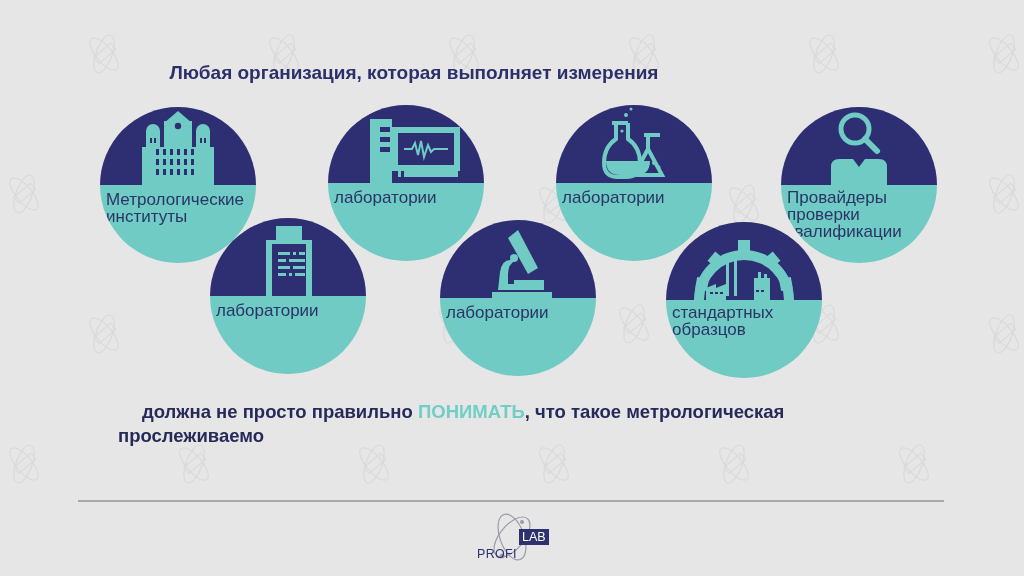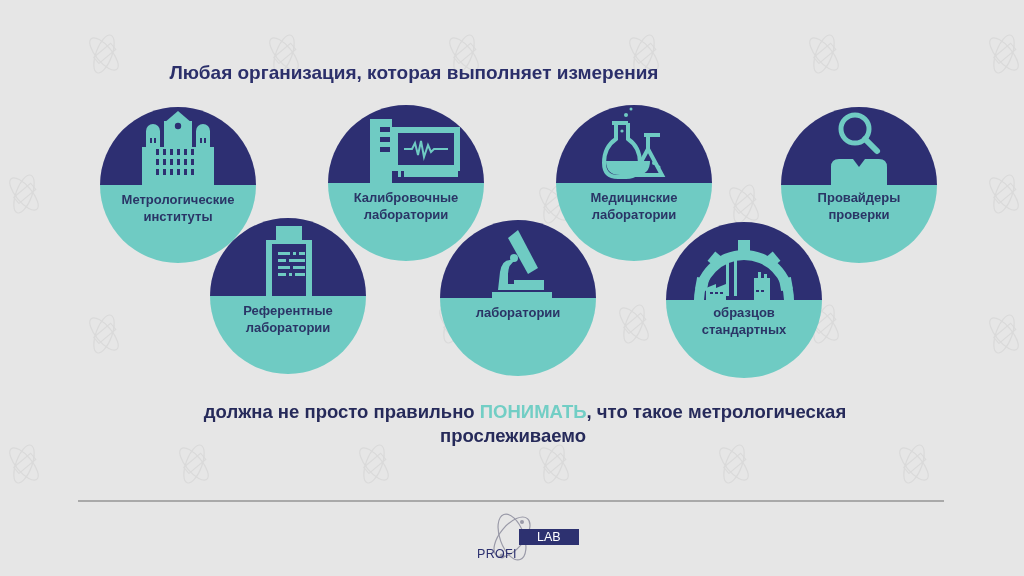--- a/index.html
+++ b/index.html
@@ -21,45 +21,44 @@
     .circle {
       position: absolute; width: 156px; height: 156px; border-radius: 50%;
       overflow: hidden;
       background: linear-gradient(to bottom, #2d2f72 0%, #2d2f72 50%, #6fcbc3 50%, #6fcbc3 100%);
     }
     .circle .icon {
       position: absolute; left: 0; top: 0; width: 156px; height: 78px;
     }
     .circle .label {
       position: absolute; left: 6px; right: 6px; top: 84px;
-      text-align: center; font-weight: bold; font-size: 13px; line-height: 17px;
+      font-weight: normal; font-size: 17px; line-height: 17px;
       color: #2a3566;
     }
     .body-text {
       position: absolute; left: 118px; top: 400px; width: 790px;
       font-weight: bold; font-size: 18.5px; line-height: 24px; color: #262a5a;
       text-indent: 24px;
-      text-align: center;
     }
     .accent { color: #72cec5; }
     .divider {
       position: absolute; left: 78px; top: 500px; width: 866px; height: 2px;
       background: #a9a9a9;
     }
     .logo {
       position: absolute; left: 474px; top: 512px; width: 76px; height: 50px;
     }
     .logo .profi {
       position: absolute; left: 3px; top: 19px; font-size: 12.5px; color: #2d3170;
       letter-spacing: 0.3px;
       margin-top: 16px;
     }
     .logo .lab {
       position: absolute; left: 45px; top: 17px; background: #2d3170; color: #fff;
-      font-size: 12.5px; padding: 1px 18px;
+      font-size: 12.5px; padding: 1px 3px;
     }
   </style>
 </head>
 <body>
 
 <div id="watermarks">
     <div class="wm" style="left: 80px; top: 30px;"><svg width="48" height="48" viewBox="0 0 48 48">
         <g fill="none" stroke="#c4c4c4" stroke-width="1.2">
           <ellipse cx="24" cy="24" rx="8" ry="20"></ellipse>
           <ellipse cx="24" cy="24" rx="8" ry="20" transform="rotate(60 24 24)"></ellipse>
@@ -263,56 +262,55 @@
     <g fill="#2d2f72">
       <rect x="52" y="22" width="10" height="5"></rect>
       <rect x="52" y="32" width="10" height="5"></rect>
       <rect x="52" y="42" width="10" height="5"></rect>
       <rect x="70" y="28" width="56" height="32"></rect>
       <rect x="73" y="66" width="3" height="6"></rect>
     </g>
     <polyline points="76,44 84,44 87,38 90,50 93,36 96,52 100,40 103,47 106,44 120,44" fill="none" stroke="#6fcbc3" stroke-width="2"></polyline>
   </svg>
   <div class="label">
-    <div>Калибровочные</div>
     <div>лаборатории</div>
   </div>
 </div>
 
 <div class="circle" style="left:556px; top:105px;">
   <svg class="icon" viewBox="0 0 156 78">
     <g fill="none" stroke="#6fcbc3" stroke-width="4">
       <path d="M56 18 h16 M60 18 v16 q-12 8 -12 24 q0 14 14 14 h8 q14 0 14 -14 q0 -16 -12 -24 v-16"></path>
       <path d="M88 30 h16 M92 30 v14 l14 26 h-28 l14 -26"></path>
     </g>
     <path d="M50 56 h44 q0 14 -14 14 h-16 q-14 0 -14 -14z" fill="#6fcbc3"></path>
     <g fill="#6fcbc3">
       <circle cx="70" cy="10" r="2"></circle>
         <circle cx="75" cy="4" r="1.5"></circle>
         <circle cx="66" cy="26" r="1.6"></circle>
       <circle cx="98" cy="58" r="2"></circle>
         <circle cx="103" cy="62" r="1.5"></circle>
     </g>
   </svg>
   <div class="label">
-    <div>Медицинские</div>
     <div>лаборатории</div>
   </div>
 </div>
 
 <div class="circle" style="left:781px; top:107px;">
   <svg class="icon" viewBox="0 0 156 78">
     <circle cx="74" cy="22" r="14" fill="none" stroke="#6fcbc3" stroke-width="5"></circle>
     <path d="M84 32 l12 12" stroke="#6fcbc3" stroke-width="6" stroke-linecap="round"></path>
     <path d="M50 78 v-18 q0 -8 8 -8 h14 l6 8 l6 -8 h14 q8 0 8 8 v18z" fill="#6fcbc3"></path>
     <path d="M75 52 h6 l-3 6z" fill="#2d2f72"></path>
   </svg>
   <div class="label" style="top:82px;">
     <div>Провайдеры</div>
     <div>проверки</div>
+    <div>квалификации</div>
   </div>
 </div>
 
 <div class="circle" style="left:210px; top:218px;">
   <svg class="icon" viewBox="0 0 156 78">
     <rect x="56" y="22" width="46" height="56" fill="#6fcbc3"></rect>
     <rect x="62" y="26" width="34" height="52" fill="#2d2f72"></rect>
     <rect x="66" y="8" width="26" height="16" fill="#6fcbc3"></rect>
     <g fill="#6fcbc3">
       <rect x="68" y="34" width="12" height="3"></rect>
@@ -321,21 +319,20 @@
       <rect x="68" y="41" width="8" height="3"></rect>
         <rect x="79" y="41" width="16" height="3"></rect>
       <rect x="68" y="48" width="12" height="3"></rect>
         <rect x="83" y="48" width="12" height="3"></rect>
       <rect x="68" y="55" width="8" height="3"></rect>
         <rect x="79" y="55" width="3" height="3"></rect>
         <rect x="85" y="55" width="10" height="3"></rect>
     </g>
   </svg>
   <div class="label">
-    <div>Референтные</div>
     <div>лаборатории</div>
   </div>
 </div>
 
 <div class="circle" style="left:440px; top:220px;">
   <svg class="icon" viewBox="0 0 156 78">
     <g fill="#6fcbc3">
       <path d="M68 18 l10 -8 l20 38 l-10 6z"></path>
       <circle cx="74" cy="38" r="4"></circle>
       <path d="M60 52 q2 -12 10 -12 l6 0 q-8 4 -8 14 v10 h36 v6 h-46z"></path>
@@ -366,22 +363,22 @@
     </g>
     <g fill="#2d2f72">
       <rect x="44" y="70" width="3" height="2"></rect>
         <rect x="49" y="70" width="3" height="2"></rect>
         <rect x="54" y="70" width="3" height="2"></rect>
       <rect x="90" y="68" width="3" height="2"></rect>
         <rect x="95" y="68" width="3" height="2"></rect>
     </g>
   </svg>
   <div class="label" style="top:82px;">
+    <div>стандартных</div>
     <div>образцов</div>
-    <div>стандартных</div>
   </div>
 </div>
 
 <div class="body-text"><span>должна не просто правильно </span><span class="accent">ПОНИМАТЬ</span><span>, что такое метрологическая прослеживаемо</span></div>
 
 <div class="divider"></div>
 
 <div class="logo">
   <svg width="76" height="50" viewBox="0 0 76 50" style="position:absolute;left:0;top:0;">
     <g fill="none" stroke="#9a9aa8" stroke-width="1.2">

